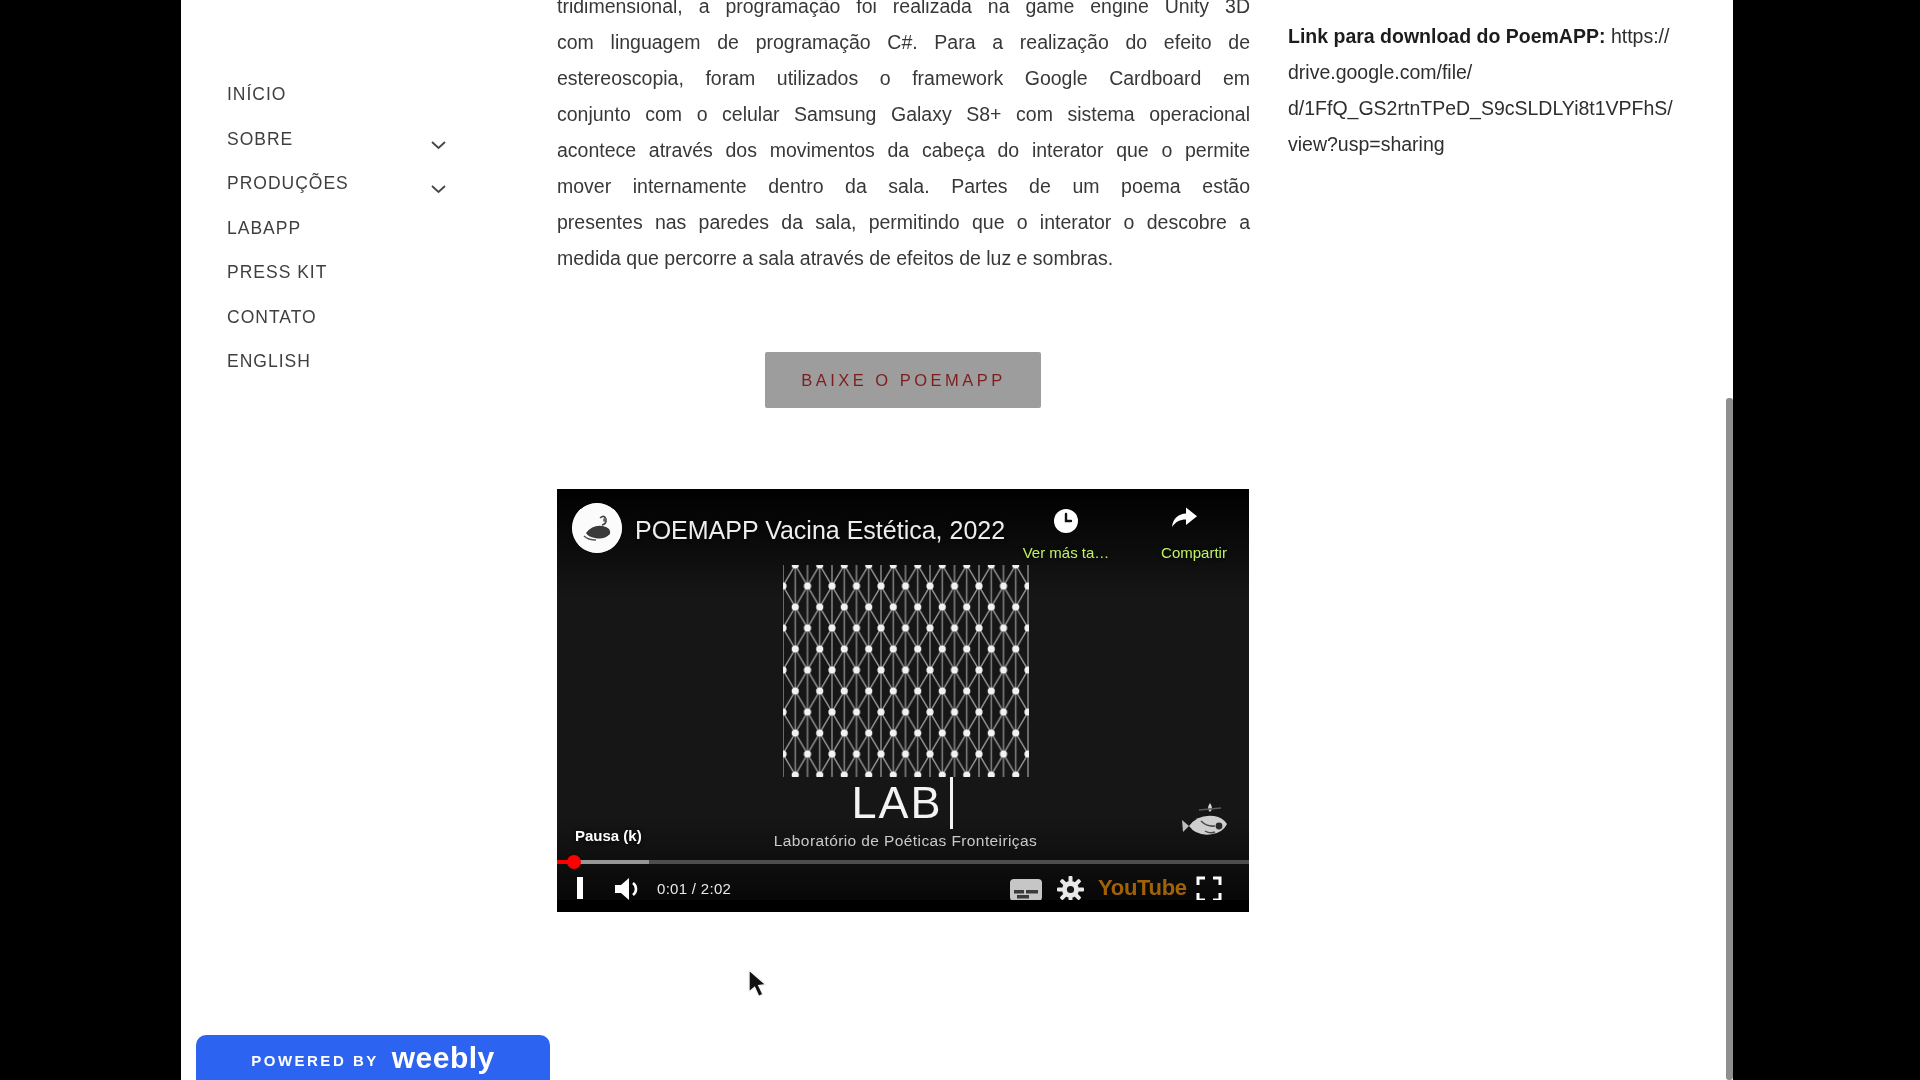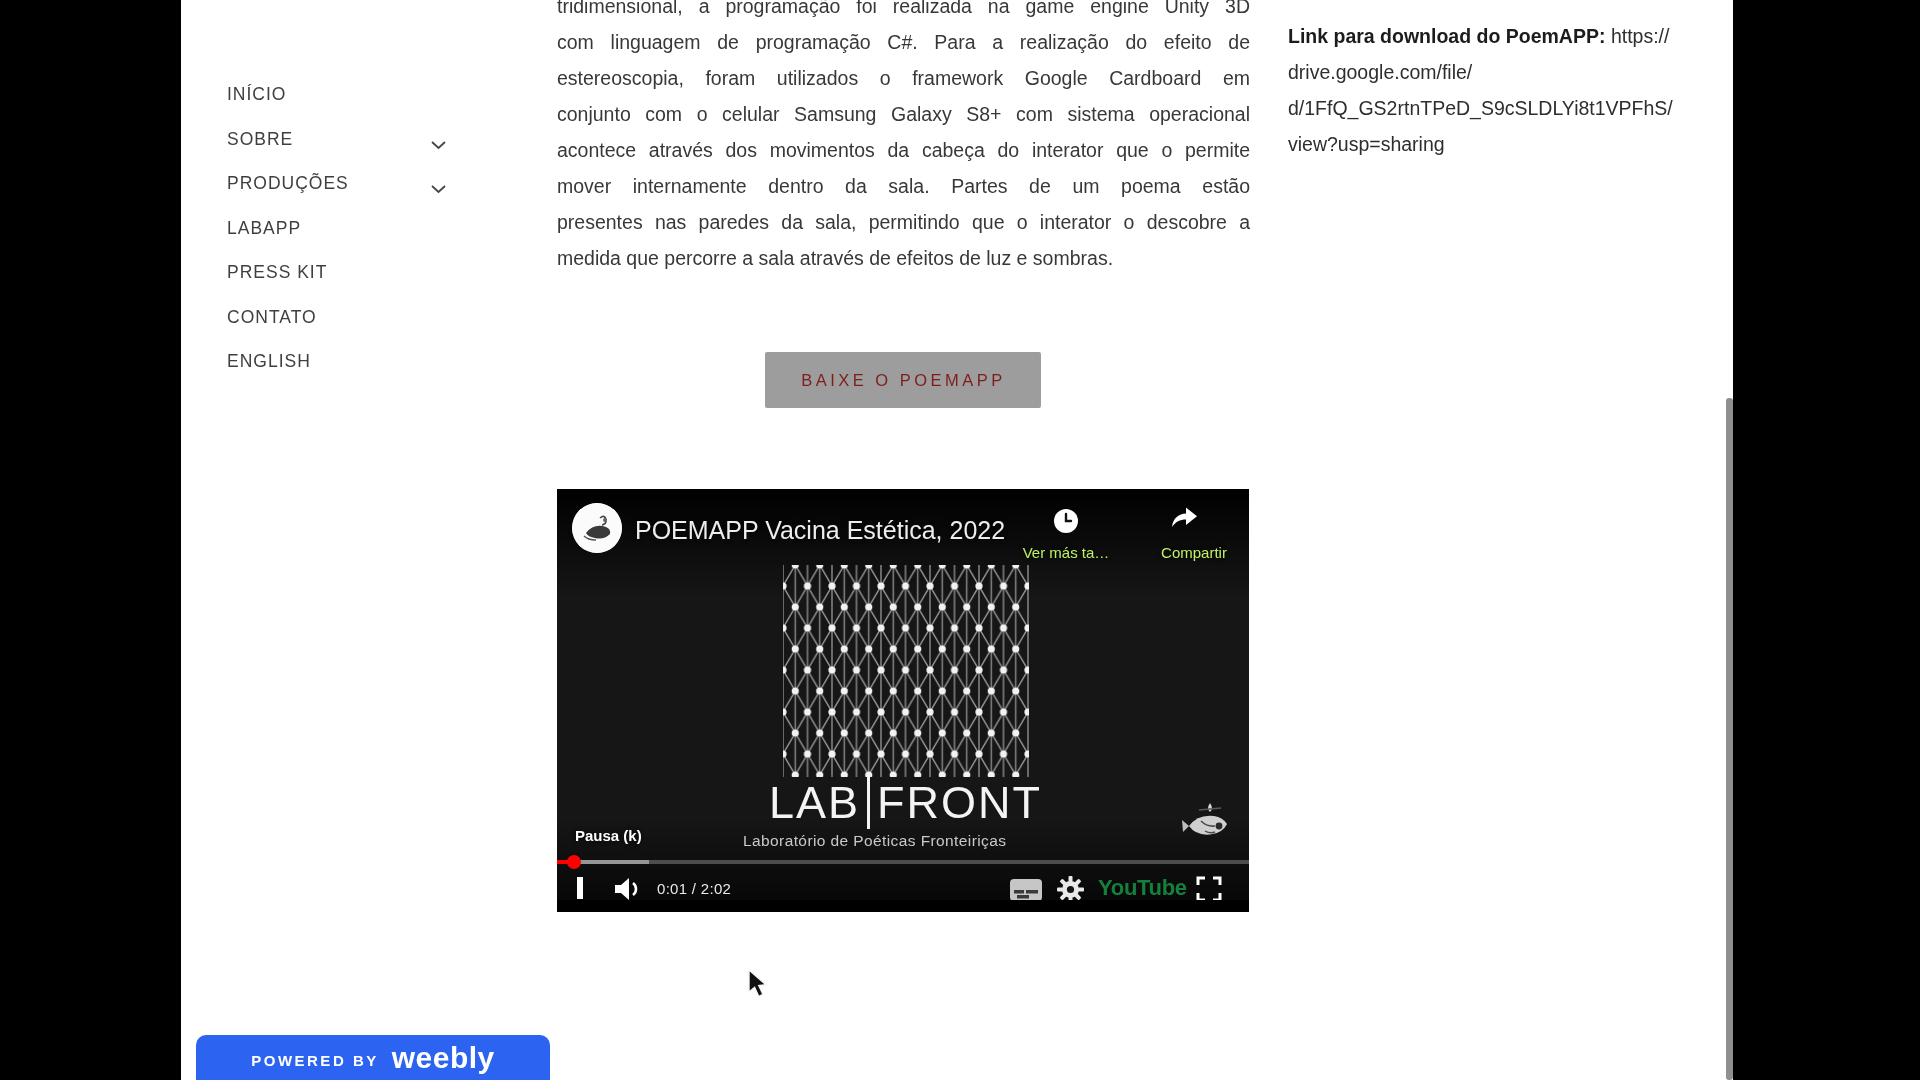--- a/index.html
+++ b/index.html
@@ -41,34 +41,34 @@
   .vtitle{position:absolute;left:78px;top:27px;font-size:25px;color:#ededed;cursor:pointer;
           text-shadow:0 0 4px rgba(0,0,0,.6);}
   .vicon-btn{position:absolute;cursor:pointer;}
   .vicon-label{position:absolute;top:55px;width:120px;text-align:center;font-size:15px;color:#bef264;
           text-shadow:0 0 4px rgba(0,0,0,.7);cursor:pointer;}
   .lattice{position:absolute;left:226px;top:76px;}
   .labfront{position:absolute;left:186px;top:288px;width:325px;display:flex;align-items:center;
             justify-content:center;color:#f4f4f4;}
   .labfront .word{font-size:45px;letter-spacing:2px;font-weight:400;}
   .labfront .bar{width:3px;height:52px;background:#f4f4f4;margin:0 7px;}
-  .lab-sub{position:absolute;left:186px;top:343px;width:325px;font-size:15.5px;
+  .lab-sub{position:absolute;left:186px;top:343px;width:325px;text-align:center;font-size:15.5px;
            color:#c9c9c9;letter-spacing:.4px;}
   .pause-tip{position:absolute;left:18px;top:338px;font-size:15px;color:#fff;font-weight:700;
              text-shadow:0 0 4px rgba(0,0,0,.8);}
   .progress{position:absolute;left:0;top:371px;width:692px;height:4px;background:#4d4d4d;cursor:pointer;}
   .prog-buffer{position:absolute;left:0;top:0;height:4px;width:92px;background:#969696;}
   .prog-played{position:absolute;left:0;top:0;height:4px;width:18px;background:#f00;}
   .prog-dot{position:absolute;left:10px;top:-5px;width:14px;height:14px;border-radius:50%;background:#f00;}
   .controls{position:absolute;left:0;top:384px;width:692px;height:32px;}
   .ctrl{position:absolute;cursor:pointer;}
   .pause-bars{left:20px;top:4px;width:22px;height:22px;}
   .pause-bars span{display:inline-block;width:6px;height:22px;background:#fff;margin-right:7px;}
   .time{position:absolute;left:100px;top:7px;font-size:15px;color:#e8e8e8;letter-spacing:.3px;}
-  .yt-word{left:541px;top:2px;font-size:22px;font-weight:700;color:#15803d;letter-spacing:-.3px;}
+  .yt-word{left:541px;top:2px;font-size:22px;font-weight:700;color:#a16207;letter-spacing:-.3px;}
   .fish{position:absolute;left:622px;top:308px;}
 
   
   .weebly{position:absolute;left:15px;top:1035px;width:354px;height:45px;background:#2c63f0;
           border-radius:10px 10px 0 0;display:flex;align-items:center;justify-content:center;
           gap:13px;cursor:pointer;}
   .weebly .pby{color:#fff;font-size:15px;font-weight:700;letter-spacing:2.5px;padding-top:6px;}
   .weebly .brand{color:#fff;font-size:30px;font-weight:700;letter-spacing:.5px;}
 
   .scroll-thumb{position:absolute;left:1726px;top:398px;width:7px;height:682px;background:#8f8f8f;
@@ -158,21 +158,20 @@
             <circle cx="0" cy="21" r="3.6" fill="#f2f2f2"></circle>
             <circle cx="24.5" cy="21" r="3.6" fill="#f2f2f2"></circle>
           </pattern>
         </defs>
         <rect width="246" height="212" fill="url(#lat)"></rect>
       </svg>
 
       <div class="labfront">
         <span class="word">LAB</span>
         <span class="bar"></span>
-        <span class="word">FRONT</span>
       </div>
       <div class="lab-sub">Laboratório de Poéticas Fronteiriças</div>
 
       <svg class="fish" width="58" height="48">
         <path d="M31 6 q4 6 0 9 q-4 -3 0 -9 z" fill="#d6d6d6"></path>
         <line x1="20" y1="13" x2="42" y2="11" stroke="#5a5a5a" stroke-width="1.5"></line>
         <path d="M10 29 q9 -12 25 -10 q9 1.5 13 8 q-4 8 -14 10 q-16 3 -24 -8 z" fill="#cfcfcf"></path>
         <path d="M10 29 l-7 -6 l1 12 z" fill="#bdbdbd"></path>
         <circle cx="40" cy="29" r="3.4" fill="#2a2a2a"></circle>
         <path d="M22 24 q6 6 14 5" stroke="#4c4c4c" stroke-width="1.6" fill="none"></path>

